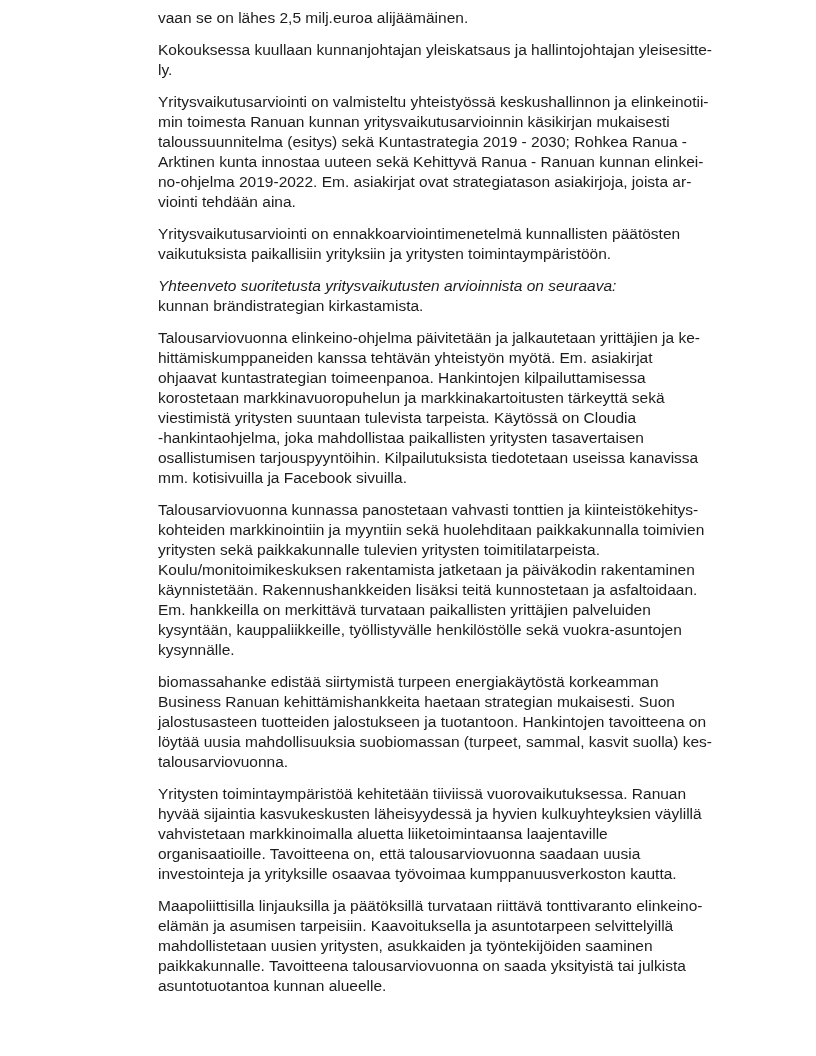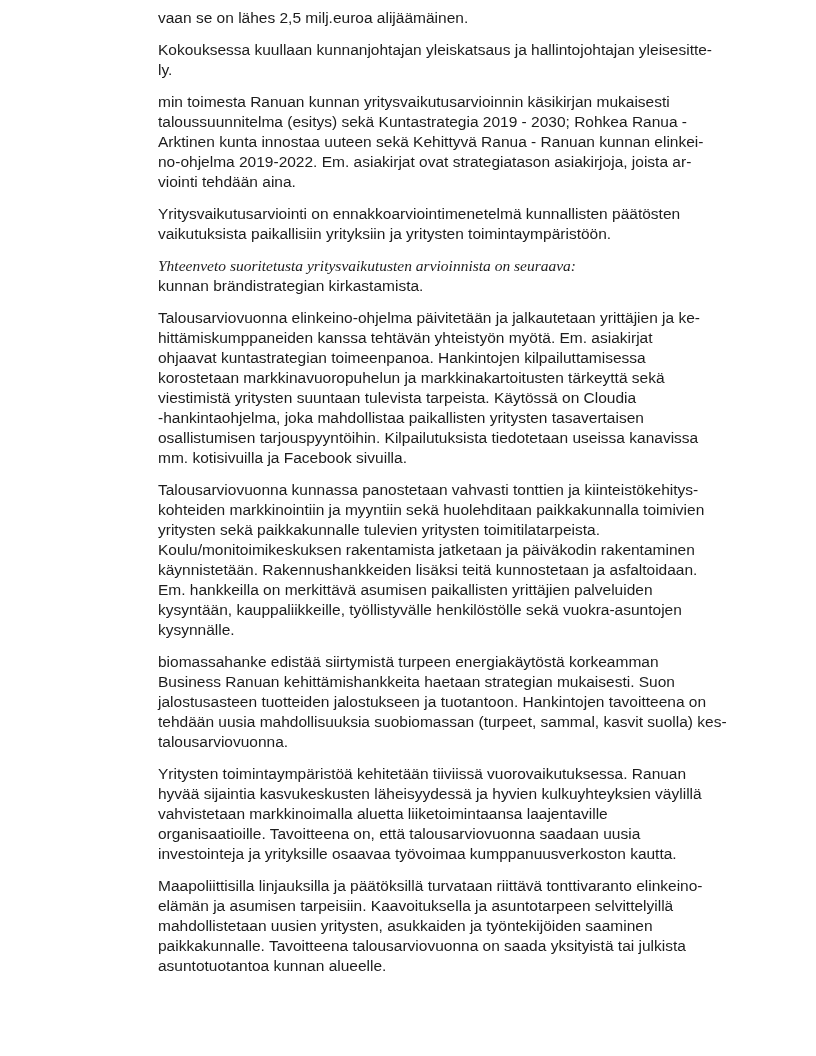--- a/index.html
+++ b/index.html
@@ -26,36 +26,36 @@
     -webkit-font-smoothing: antialiased;
   }
   .paragraph {
     margin: 0 0 12px 0;
   }
   .line {
     white-space: pre;
   }
   .line.italic {
     font-style: italic;
-    font-family: Liberation Serif, serif;
   }
 </style>
 </head>
 <body>
 
 <div class="page">
   <div class="doc-body" style="color: rgb(28, 28, 28);">
       <div class="paragraph">
         <div class="line">vaan se on lähes 2,5 milj.euroa alijäämäinen.</div>
       </div>
       <div class="paragraph">
         <div class="line">Kokouksessa kuullaan kunnanjohtajan yleiskatsaus ja hallintojohtajan yleisesitte-</div>
         <div class="line">ly.</div>
       </div>
       <div class="paragraph">
+        <div class="line">Yritysvaikutusarviointi on valmisteltu yhteistyössä keskushallinnon ja elinkeinotii-</div>
         <div class="line">min toimesta Ranuan kunnan yritysvaikutusarvioinnin käsikirjan mukaisesti</div>
         <div class="line">taloussuunnitelma (esitys) sekä Kuntastrategia 2019 - 2030; Rohkea Ranua -</div>
         <div class="line">Arktinen kunta innostaa uuteen sekä Kehittyvä Ranua - Ranuan kunnan elinkei-</div>
         <div class="line">no-ohjelma 2019-2022. Em. asiakirjat ovat strategiatason asiakirjoja, joista ar-</div>
         <div class="line">viointi tehdään aina.</div>
       </div>
       <div class="paragraph">
         <div class="line">Yritysvaikutusarviointi on ennakkoarviointimenetelmä kunnallisten päätösten</div>
         <div class="line">vaikutuksista paikallisiin yrityksiin ja yritysten toimintaympäristöön.</div>
       </div>
@@ -72,29 +72,29 @@
         <div class="line">-hankintaohjelma, joka mahdollistaa paikallisten yritysten tasavertaisen</div>
         <div class="line">osallistumisen tarjouspyyntöihin. Kilpailutuksista tiedotetaan useissa kanavissa</div>
         <div class="line">mm. kotisivuilla ja Facebook sivuilla.</div>
       </div>
       <div class="paragraph">
         <div class="line">Talousarviovuonna kunnassa panostetaan vahvasti tonttien ja kiinteistökehitys-</div>
         <div class="line">kohteiden markkinointiin ja myyntiin sekä huolehditaan paikkakunnalla toimivien</div>
         <div class="line">yritysten sekä paikkakunnalle tulevien yritysten toimitilatarpeista.</div>
         <div class="line">Koulu/monitoimikeskuksen rakentamista jatketaan ja päiväkodin rakentaminen</div>
         <div class="line">käynnistetään. Rakennushankkeiden lisäksi teitä kunnostetaan ja asfaltoidaan.</div>
-        <div class="line">Em. hankkeilla on merkittävä asumisen paikallisten yrittäjien palveluiden</div>
+        <div class="line">Em. hankkeilla on merkittävä turvataan paikallisten yrittäjien palveluiden</div>
         <div class="line">kysyntään, kauppaliikkeille, työllistyvälle henkilöstölle sekä vuokra-asuntojen</div>
         <div class="line">kysynnälle.</div>
       </div>
       <div class="paragraph">
         <div class="line">biomassahanke edistää siirtymistä turpeen energiakäytöstä korkeamman</div>
         <div class="line">Business Ranuan kehittämishankkeita haetaan strategian mukaisesti. Suon</div>
         <div class="line">jalostusasteen tuotteiden jalostukseen ja tuotantoon. Hankintojen tavoitteena on</div>
-        <div class="line">tehdään uusia mahdollisuuksia suobiomassan (turpeet, sammal, kasvit suolla) kes-</div>
+        <div class="line">löytää uusia mahdollisuuksia suobiomassan (turpeet, sammal, kasvit suolla) kes-</div>
         <div class="line">talousarviovuonna.</div>
       </div>
       <div class="paragraph">
         <div class="line">Yritysten toimintaympäristöä kehitetään tiiviissä vuorovaikutuksessa. Ranuan</div>
         <div class="line">hyvää sijaintia kasvukeskusten läheisyydessä ja hyvien kulkuyhteyksien väylillä</div>
         <div class="line">vahvistetaan markkinoimalla aluetta liiketoimintaansa laajentaville</div>
         <div class="line">organisaatioille. Tavoitteena on, että talousarviovuonna saadaan uusia</div>
         <div class="line">investointeja ja yrityksille osaavaa työvoimaa kumppanuusverkoston kautta.</div>
       </div>
       <div class="paragraph">

